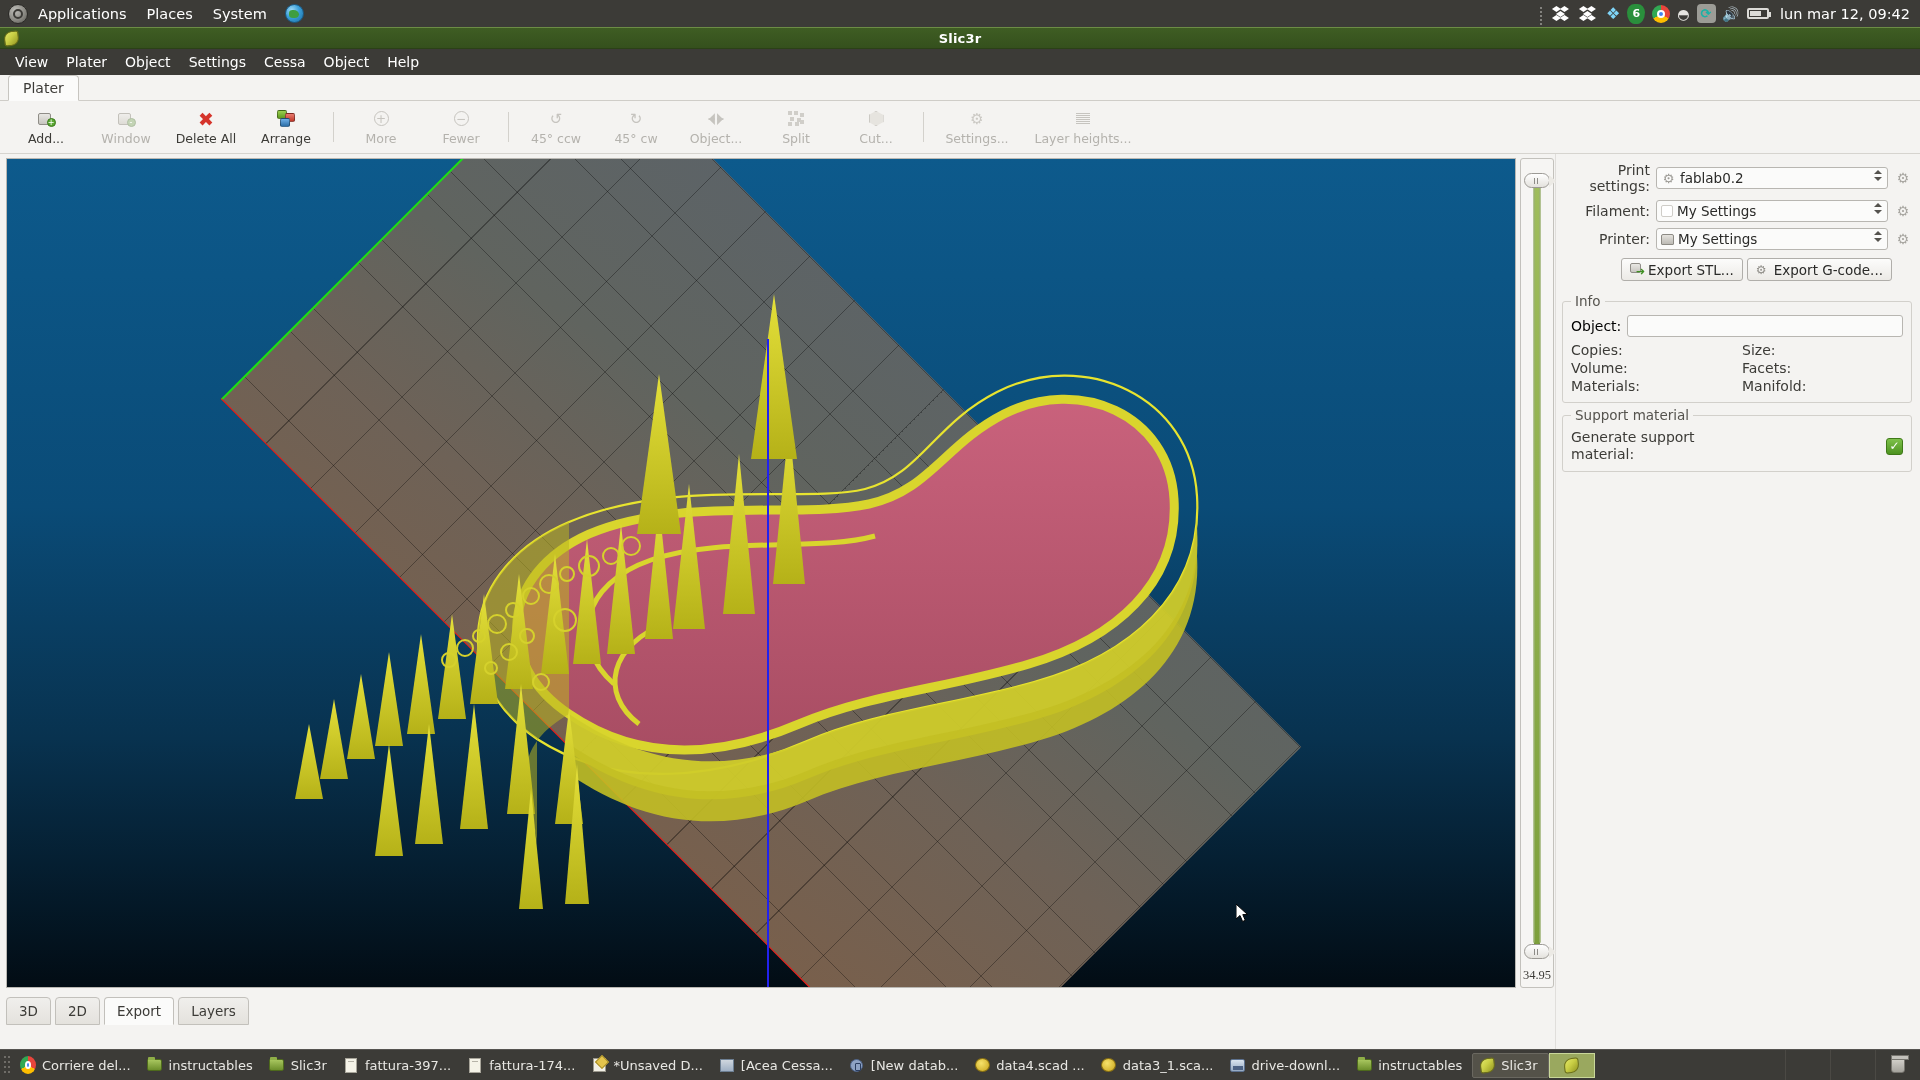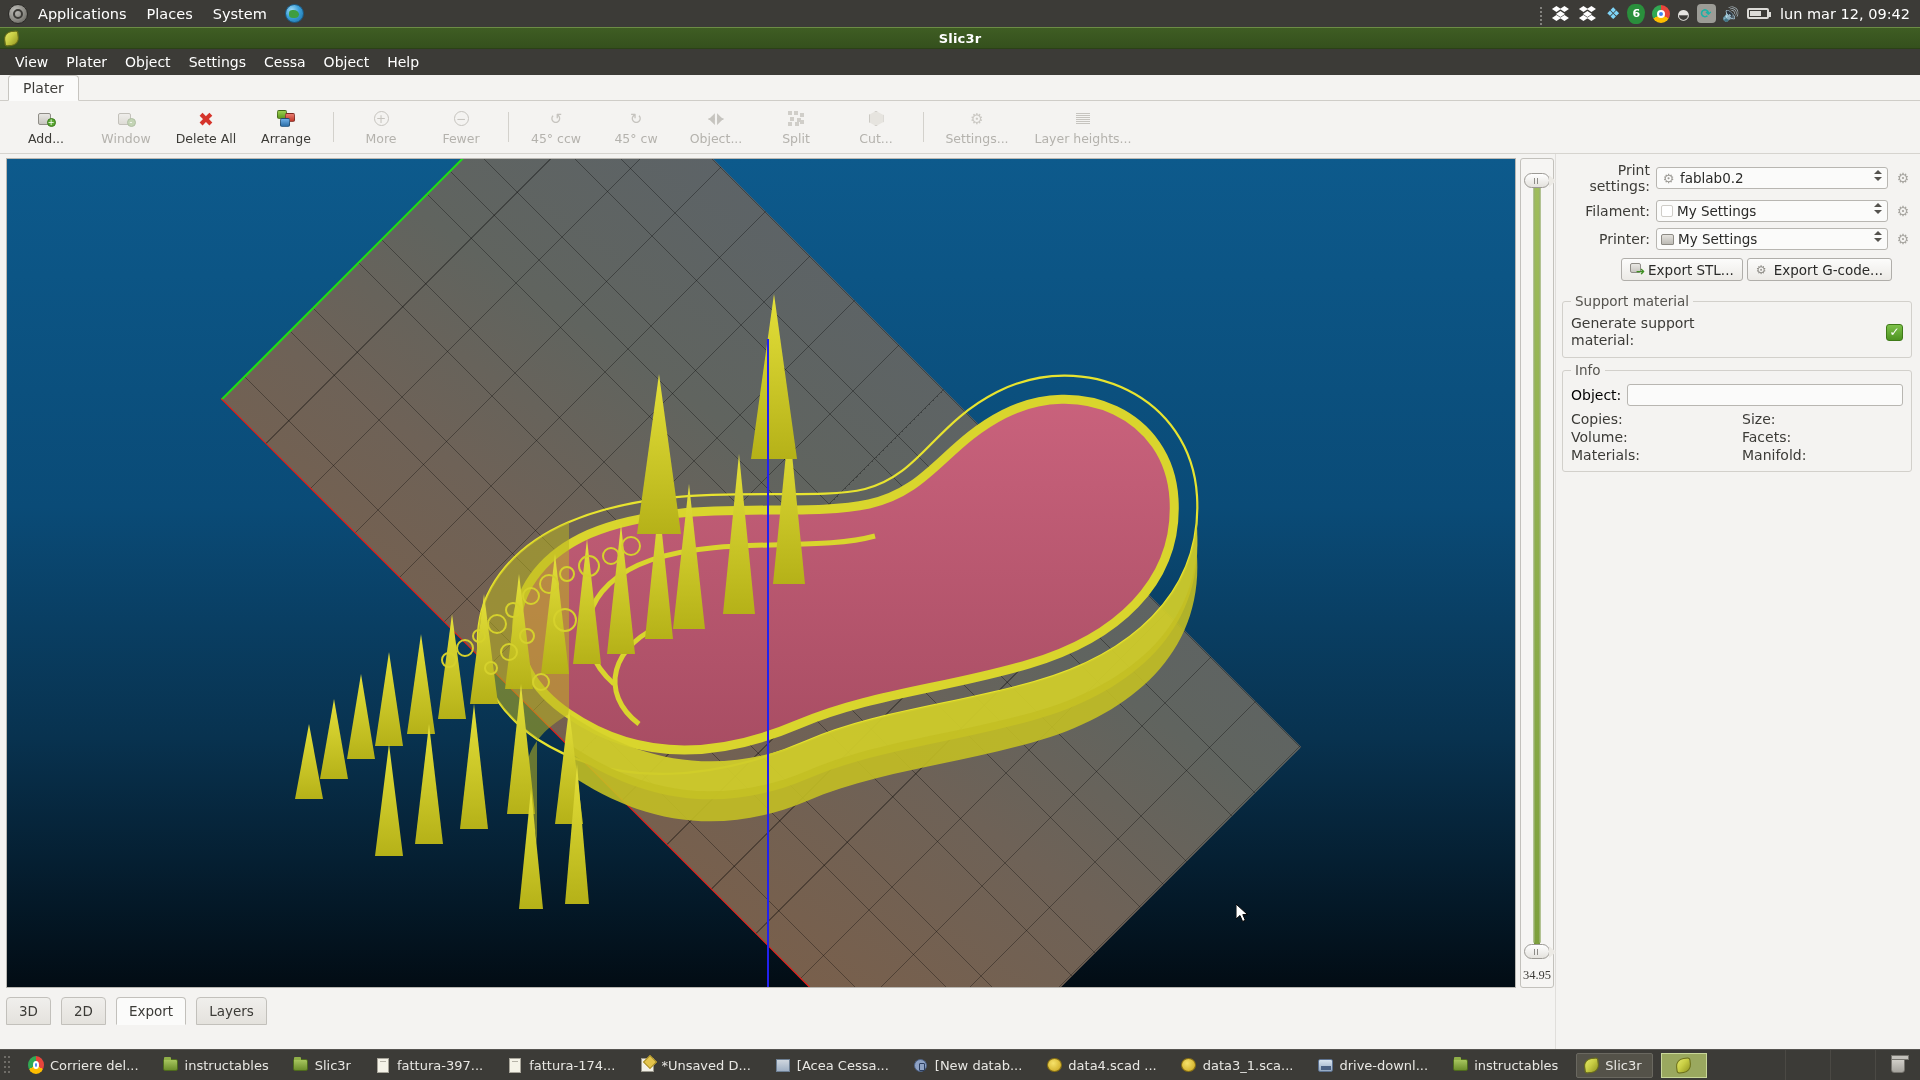--- a/index.html
+++ b/index.html
@@ -210,21 +210,21 @@
   }
   .sl-handle i{ width:6px;height:6px;display:block;
     background-image:repeating-linear-gradient(90deg,#8d8b86 0 1px, transparent 1px 3px);}
   .sl-top{ top:14px;}
   .sl-bot{ bottom:28px;}
   .sl-val{ position:absolute;bottom:4px;left:0;right:0;text-align:center;font-size:12.5px;color:#3c3b37;font-family:Liberation Serif, serif;}
 
   
   #viewtabs{
     position:absolute; left:6px; top:840px; width:1548px; height:34px;
-    display:flex; align-items:flex-start; gap:10px; padding-top:3px;
+    display:flex; align-items:flex-start; gap:4px; padding-top:3px;
   }
   .vtab{
     font-size:13.5px;color:#3c3b37;padding:5px 12px;border:1px solid #c2c0bb;
     border-radius:4px 4px 0 0; background:linear-gradient(#f0efec,#e4e2dd);
   }
   .vtab.active{ background:#fbfbfa;border-bottom-color:#fbfbfa;font-weight:normal;}
 
   
   #sidebar{
     width:365px; background:#f4f3f1; padding:8px 8px 4px 6px;
@@ -273,21 +273,21 @@
   }
   .info-grp{ margin-top:auto;}
   .obj-row{ display:flex;align-items:center;gap:6px;margin-bottom:5px;}
   .obj-row .cap{ width:auto;text-align:left;font-size:14px;}
   .obj-combo{ flex:1;height:22px;background:#fbfbfa;border:1px solid #b8b6b1;border-radius:3px;position:relative;}
   .info-grid{ display:grid;grid-template-columns:1fr 1fr;gap:2px 10px;font-size:14px;color:#3c3b37;}
 
   
   #taskbar{
     position:absolute;left:0;bottom:0;width:1920px;height:31px;
-    background:#3c3b37;display:flex;align-items:center;gap:8px;padding-left:4px;
+    background:#3c3b37;display:flex;align-items:center;gap:0;padding-left:4px;
     border-top:1px solid #565450;
   }
   .tb-grip{ width:6px;height:18px;display:flex;flex-wrap:wrap;gap:2px;margin-right:4px;}
   .tb-grip i{ width:2px;height:2px;background:#6e6c67;display:block;}
   .tbitem{
     display:flex;align-items:center;gap:6px;padding:3px 10px 3px 6px;height:25px;
     color:#e8e7e3;font-size:13px;white-space:nowrap;max-width:150px;overflow:hidden;
   }
   .tbitem.active{ background:#545249; border:1px solid #6a6860; border-radius:2px;}
   .tbitem.minibox{ background:#9aa85f;border:1px solid #c9d79a;width:46px;justify-content:center;padding:3px;}
@@ -701,46 +701,46 @@
               <i>➜</i>
             </span>
           <span>Export STL...</span>
         </span>
         <span class="btn">
           <span class="ico-gear-green">⚙</span>
           <span>Export G-code...</span>
         </span>
       </div>
 
-      <fieldset class="grp">
-        <legend>Support material</legend>
-        <div class="supp-row">
-          <span class="supp-label">Generate support material:</span>
-          <span class="chk">✓</span>
-        </div>
-      </fieldset>
-
       <fieldset class="grp info-grp">
         <legend>Info</legend>
         <div class="obj-row">
           <span class="cap">Object:</span>
           <span class="obj-combo">
             <span class="spin"><b class="up"></b><b class="dn"></b></span>
           </span>
         </div>
         <div class="info-grid">
           <span>Copies:</span>
           <span>Size:</span>
           <span>Volume:</span>
           <span>Facets:</span>
           <span>Materials:</span>
           <span>Manifold:</span>
         </div>
       </fieldset>
 
+      <fieldset class="grp">
+        <legend>Support material</legend>
+        <div class="supp-row">
+          <span class="supp-label">Generate support material:</span>
+          <span class="chk">✓</span>
+        </div>
+      </fieldset>
+
     </div>
   </div>
 </div>
 
 <div id="taskbar">
   <span class="tb-grip">
       <i></i>
       <i></i>
       <i></i>
       <i></i>

